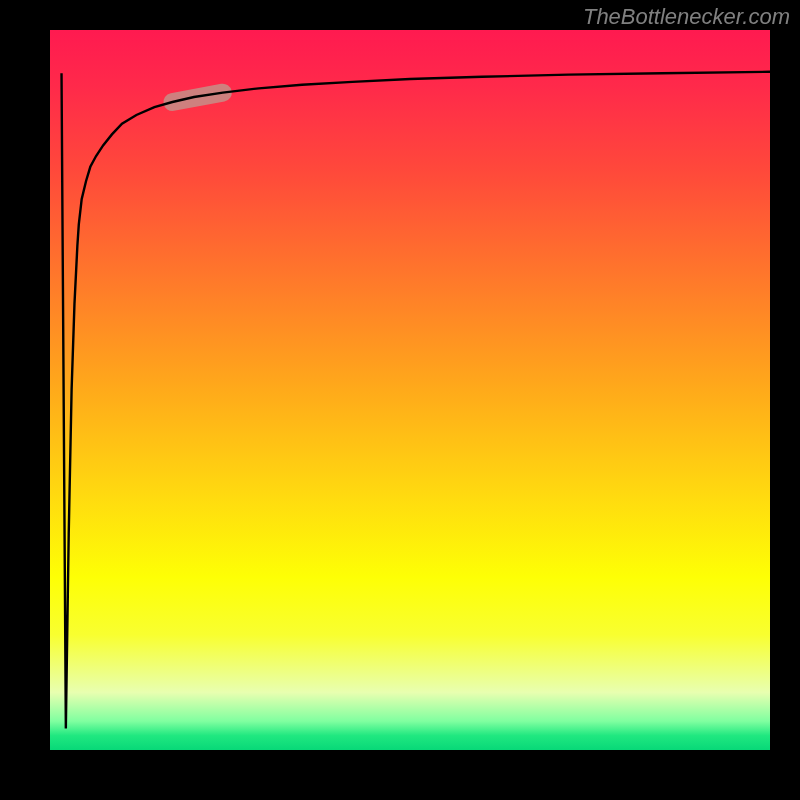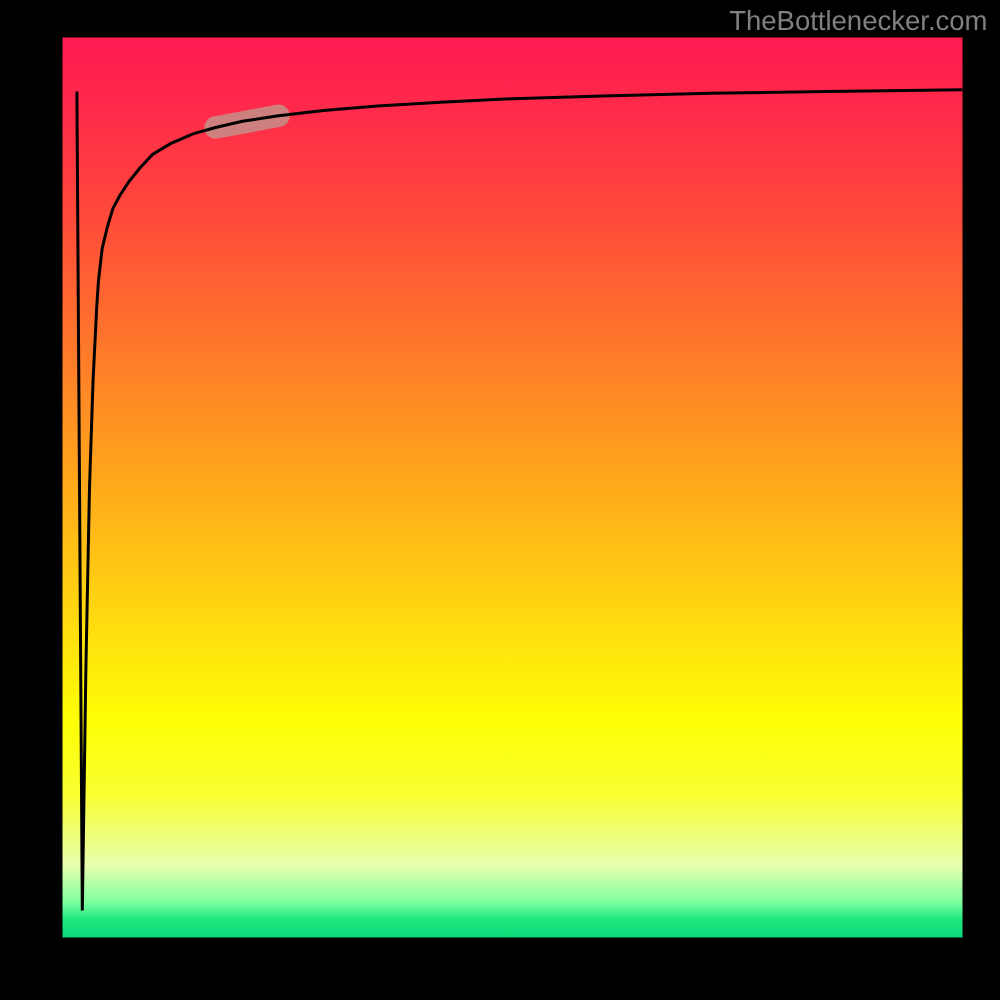--- a/index.html
+++ b/index.html
@@ -12,20 +12,21 @@
     position: relative;
   }
   .watermark {
     position: absolute;
     top: 4px;
     right: 10px;
     font-size: 22px;
     color: #808080;
     font-weight: 500;
     z-index: 10;
+    font-style: italic;
   }
   .plot-area {
     position: absolute;
     left: 50px;
     top: 30px;
     width: 720px;
     height: 720px;
     background: linear-gradient(to bottom,
       #ff1a50 0%,
       #ff2a4a 8%,

